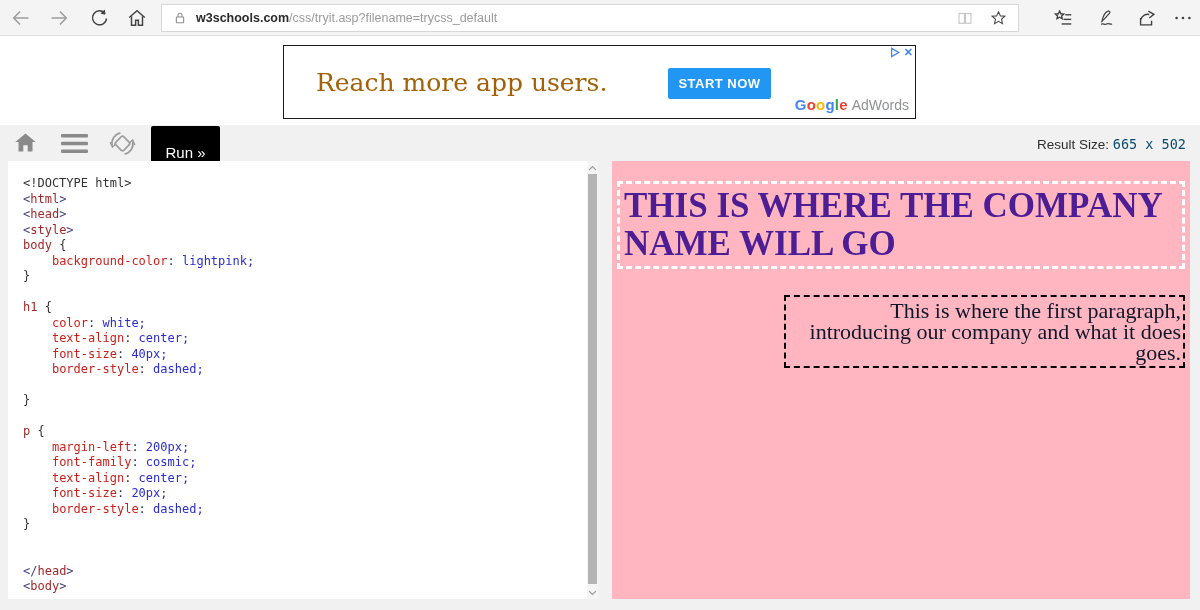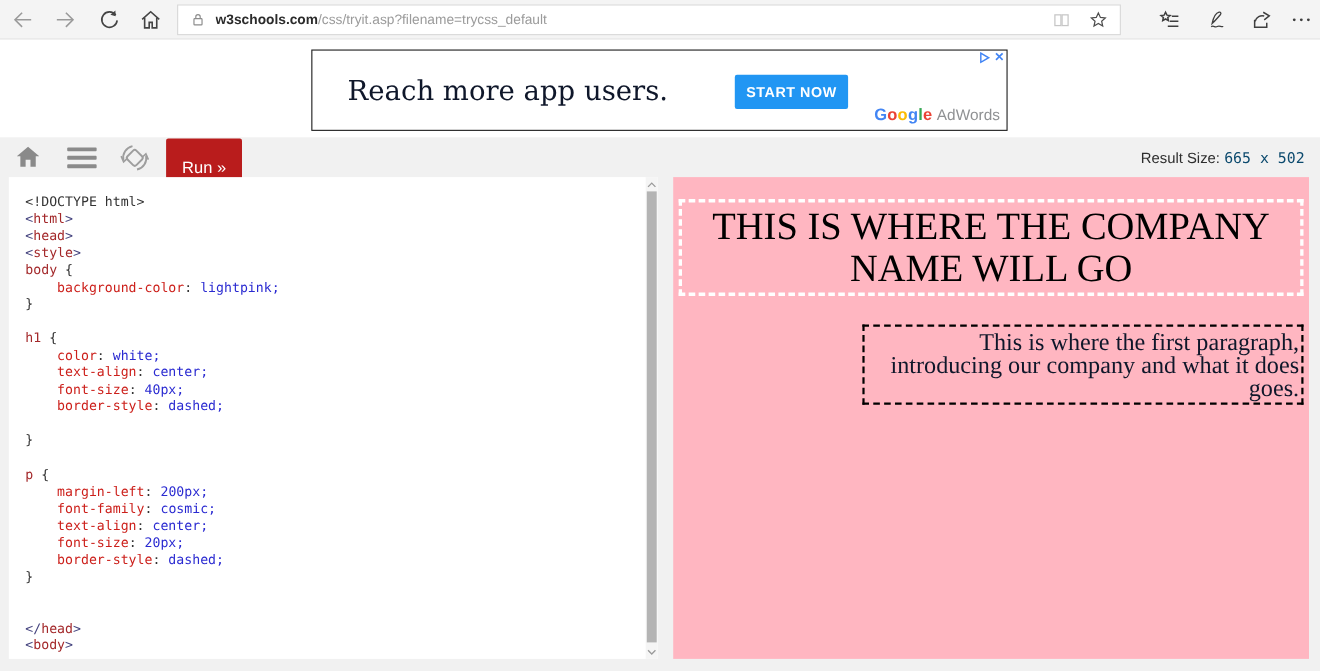--- a/index.html
+++ b/index.html
@@ -17,35 +17,35 @@
   .addr-text { margin-left:8px; font-size:12.5px; white-space:nowrap; overflow:hidden; flex:1; }
   .addr-domain { color:#2b2b2b; font-weight:bold; }
   .addr-path { color:#9b9b9b; }
   .addr-icons { display:flex; align-items:center; gap:14px; margin-right:10px; }
 
   
   .ad-area { position:absolute; left:0; top:36px; width:1200px; height:89px; background:#fff; }
   .ad-banner { position:absolute; left:283px; top:9px; width:633px; height:74px;
                background:#fff; border:1px solid #1b1b1b; }
   .ad-headline { position:absolute; left:32px; top:50%; transform:translateY(-50%);
-                 font-family:"DejaVu Serif", serif; font-size:25px; color:#0f172a; }
+                 font-family:"DejaVu Serif", serif; font-size:25px; color:#a16207; }
   .ad-cta { position:absolute; left:384px; top:22px; width:103px; height:31px;
             background:#2196F3; color:#fff; font-size:13px; font-weight:bold;
             letter-spacing:0.5px; border:none; border-radius:2px; cursor:pointer; }
   .ad-brand { position:absolute; right:6px; bottom:5px; font-size:14px; display:flex; align-items:baseline; }
   .ad-google { font-weight:bold; font-size:15px; letter-spacing:0.2px; }
   .ad-adwords { color:#8f9193; margin-left:4px; }
   .ad-corner { position:absolute; right:2px; top:1px; display:flex; align-items:center; gap:3px; }
   .ad-close { color:#4285f4; font-size:11px; font-weight:bold; cursor:pointer; line-height:11px; }
 
   
   .workspace { position:absolute; left:0; top:125px; width:1200px; height:485px; background:#f1f1f1; }
   .tool-btn { position:absolute; cursor:pointer; }
   .run-button { position:absolute; left:151px; top:1px; width:69px; height:52px;
-                background:#b91c1c; color:#fff; font-size:15px; border:none;
+                background:#000000; color:#fff; font-size:15px; border:none;
                 border-radius:2px; cursor:pointer; font-family:"Liberation Sans",sans-serif; }
   .result-size { position:absolute; right:14px; top:11px; font-size:13.5px; color:#2e2e2e; }
   .result-size .mono { font-family:"DejaVu Sans Mono", monospace; color:#0c4a6e; }
 
   
   .code-pane { position:absolute; left:8px; top:36px; width:590px; height:438px; background:#fff; }
   .code-content { position:absolute; left:0; top:0; right:11px; bottom:0; overflow:hidden;
                   padding:15px 0 0 15px; }
   .code-line { font-family:"DejaVu Sans Mono","Liberation Mono",monospace;
                font-size:12px; line-height:15.5px; white-space:pre; }
@@ -56,22 +56,22 @@
   .tk-val { color:#2a2ad1;margin-top:12px; }
   .scrollbar-v { position:absolute; right:0; top:0; width:11px; height:438px; background:#f5f5f5; }
   .sb-arrow { position:absolute; left:0; width:11px; height:13px; display:flex;
               align-items:center; justify-content:center; cursor:pointer; }
   .sb-thumb { position:absolute; left:1px; top:13px; width:9px; height:410px;
               background:#b4b4b4; cursor:pointer; }
 
   
   .result-pane { position:absolute; left:612px; top:36px; width:578px; height:438px; }
   .result-h1 { margin:20px 5px 0 5px; border:3px dashed #ffffff; padding:3px 4px;
-               color:#000000; font-family:"Liberation Serif", serif; font-weight:normal;
-               font-size:35px; line-height:38px; text-align:center; }
+               color:#4c1d95; font-family:"Liberation Serif", serif; font-weight:bold;
+               font-size:35px; line-height:38px; text-align:left; }
   .result-p { margin:26px 5px 0 172px; border:2px dashed #000000; padding:3px 2px;
               color:#0f172a; font-family:"Liberation Serif", serif;
               font-size:22px; line-height:21px; text-align:right; }
 
   svg { display:block; }
 </style>
 </head>
 <body>
 
 <div class="browser-bar">

